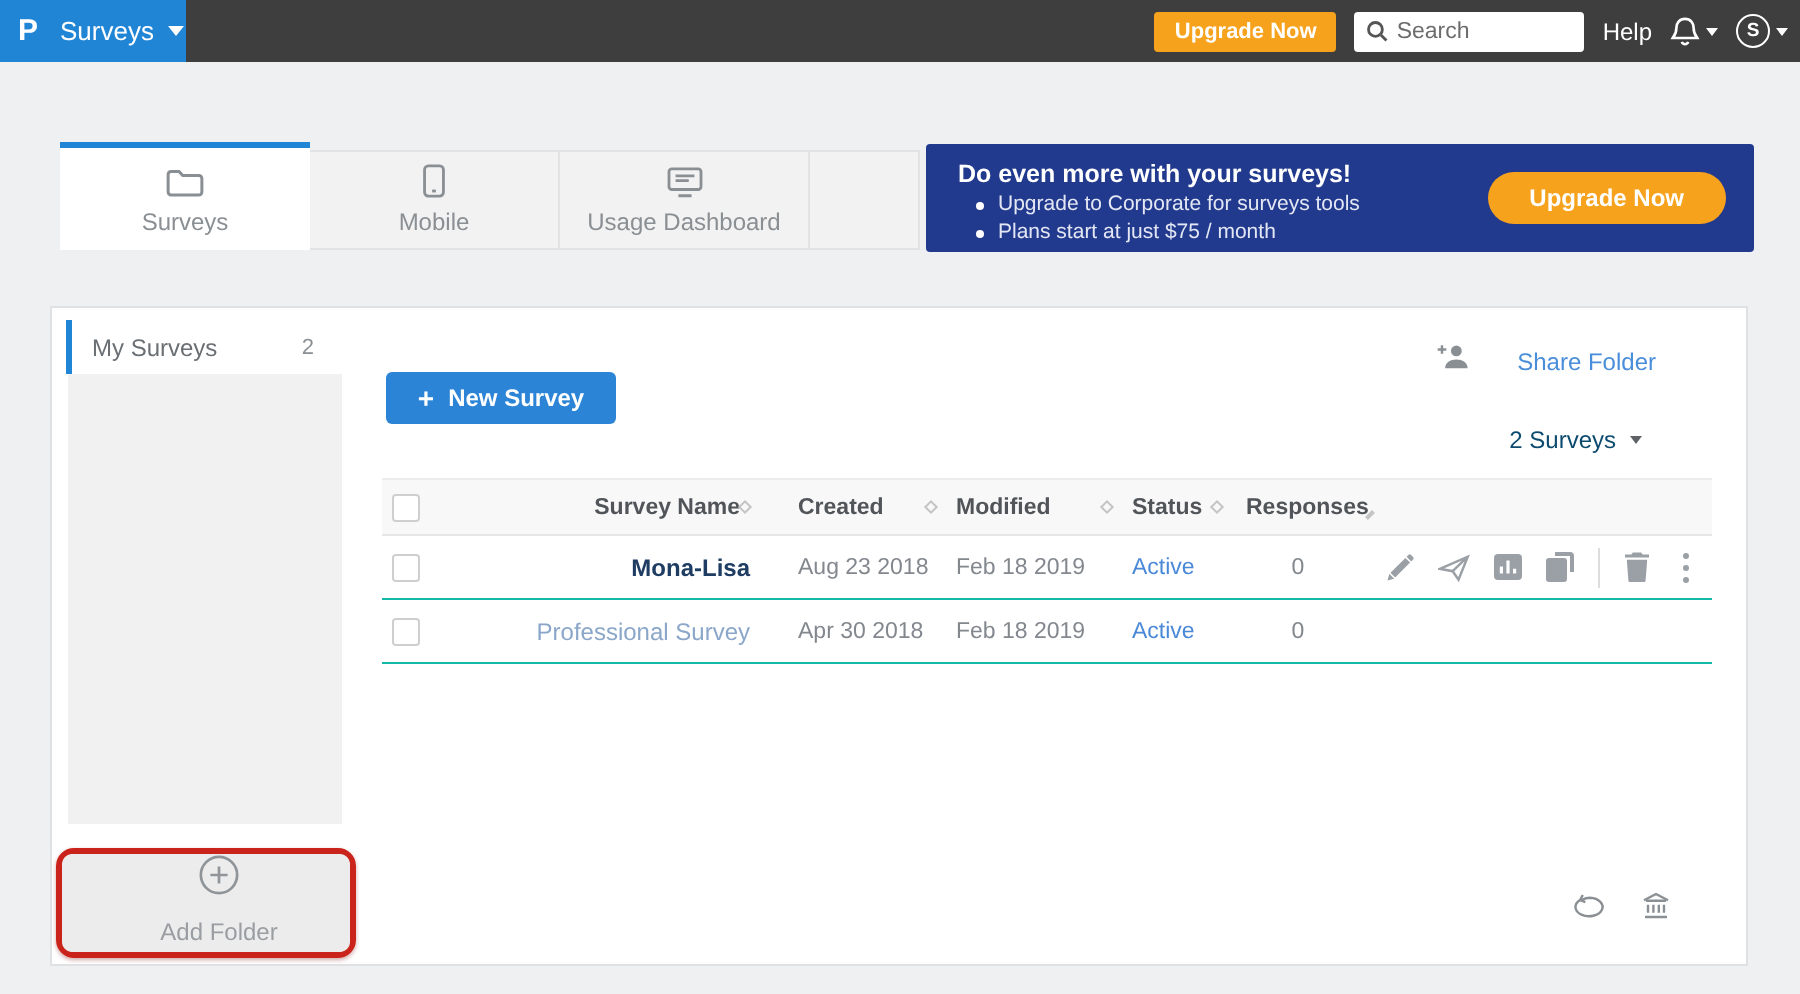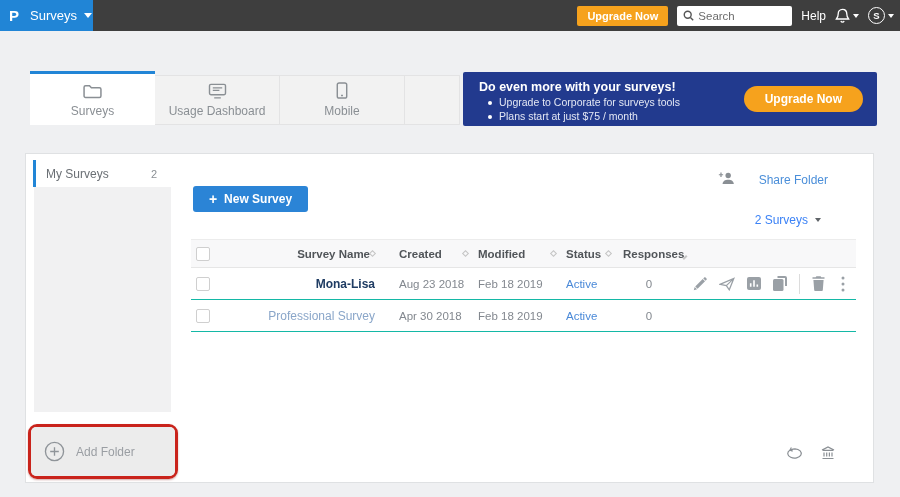--- a/index.html
+++ b/index.html
@@ -40,29 +40,29 @@
 
   
   .card { position:absolute; left:25px; top:153px; width:849px; height:330px; background:#fff; border:1px solid #dfe1e3; }
 
   
   .folder-item { position:absolute; left:7px; top:6px; width:138px; height:27px; background:#fff; border-left:3px solid #2185d6; display:flex; align-items:center; justify-content:space-between; padding:0 14px 0 10px; cursor:pointer; }
   .folder-item .fname { font-size:12px; color:#6a6f74; }
   .folder-item .fcount { font-size:11px; color:#8a8f94; }
   .folder-list-bg { position:absolute; left:8px; top:33px; width:137px; height:225px; background:#f1f1f2; }
   .add-folder-annotation { position:absolute; left:2px; top:270px; width:150px; height:55px; border:3px solid #c9231b; border-radius:9px; box-shadow:0 1px 2px rgba(120,10,5,.35); }
-  .add-folder-btn { width:100%; height:100%; background:#ececec; border-radius:5px; display:flex; align-items:center; gap:11px; padding-left:13px; cursor:pointer; color:#8f9499; }
+  .add-folder-btn { width:100%; height:100%; background:#ececec; border-radius:5px; display:flex; align-items:center; gap:11px; padding-left:13px; cursor:pointer; color:#8f9499;flex-direction:column; }
   .add-folder-btn .aflabel { font-size:12px; color:#9a9ea3; }
 
   
   .share-folder { position:absolute; top:17px; right:45px; display:flex; align-items:center; gap:24px; cursor:pointer; }
   .share-folder .sficon { color:#8a8f94; }
   .share-folder .sflabel { color:#4a8ed9; font-size:12px; }
   .btn-new-survey { position:absolute; left:167px; top:32px; width:115px; height:26px; background:#2b84d6; border:none; border-radius:3px; color:#fff; font-size:12px; font-weight:bold; display:flex; align-items:center; justify-content:center; gap:7px; cursor:pointer; }
-  .survey-count { position:absolute; top:59px; right:52px; display:flex; align-items:center; gap:7px; font-size:12px; color:#3b82f6; cursor:pointer; }
+  .survey-count { position:absolute; top:59px; right:52px; display:flex; align-items:center; gap:7px; font-size:12px; color:#0c4a6e; cursor:pointer; }
   .survey-count .caret { border-top-color:#5f6368; }
 
   
   .stable { position:absolute; left:165px; top:85px; right:17px; }
   .thead { height:29px; background:#f8f8f9; border-top:1px solid #ececec; border-bottom:1px solid #e6e6e6; display:flex; align-items:center; font-size:11.5px; font-weight:bold; color:#515559; }
   .trow { height:32px; display:flex; align-items:center; border-bottom:1px solid #14b8a6; font-size:12px; }
   .col-cb { width:43px; display:flex; align-items:center; padding-left:5px; }
   .col-name { width:165px; display:flex; align-items:center; justify-content:flex-end; padding-right:24px; }
   .col-created { width:79px; display:flex; align-items:center; justify-content:space-between; padding-right:10px; }
   .col-modified { width:88px; display:flex; align-items:center; justify-content:space-between; padding-right:10px; }
@@ -126,35 +126,35 @@
     <div class="tab active">
       <span class="ticon">
         <svg width="19" height="15" viewBox="0 0 20 16" fill="none" stroke="currentColor" stroke-width="1.6">
             <path d="M1 3.5c0-1 .7-1.7 1.6-1.7h4.2l2 2.2h8.6c.9 0 1.6.7 1.6 1.6v7.2c0 .9-.7 1.6-1.6 1.6H2.6c-.9 0-1.6-.7-1.6-1.6z"></path>
           </svg>
       </span>
       <span>Surveys</span>
     </div>
     <div class="tab inactive">
       <span class="ticon">
+        <svg width="12" height="17" viewBox="0 0 12 18" fill="none" stroke="currentColor" stroke-width="1.5">
+            <rect x="1" y="1" width="10" height="16" rx="2"></rect>
+            <path d="M5 14.3h2"></path>
+          </svg>
+      </span>
+      <span>Mobile</span>
+    </div>
+    <div class="tab inactive">
+      <span class="ticon">
         <svg width="19" height="16" viewBox="0 0 20 17" fill="none" stroke="currentColor" stroke-width="1.5">
             <rect x="1.5" y="1.5" width="17" height="11" rx="1.5"></rect>
             <path d="M5 5.2h10M5 7.8h7M6.5 15.8h7"></path>
           </svg>
       </span>
       <span>Usage Dashboard</span>
-    </div>
-    <div class="tab inactive">
-      <span class="ticon">
-        <svg width="12" height="17" viewBox="0 0 12 18" fill="none" stroke="currentColor" stroke-width="1.5">
-            <rect x="1" y="1" width="10" height="16" rx="2"></rect>
-            <path d="M5 14.3h2"></path>
-          </svg>
-      </span>
-      <span>Mobile</span>
     </div>
     <div class="tab-filler"></div>
   </div>
 
   <div class="banner">
     <div class="banner-title">Do even more with your surveys!</div>
     <ul class="banner-bullets">
       <li>Upgrade to Corporate for surveys tools</li>
       <li>Plans start at just $75 / month</li>
     </ul>

